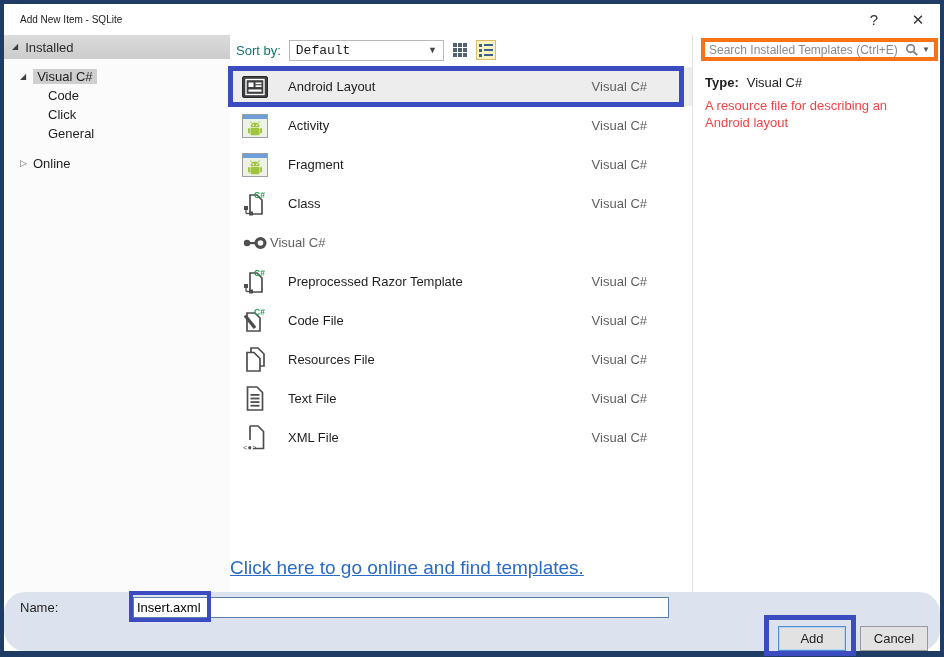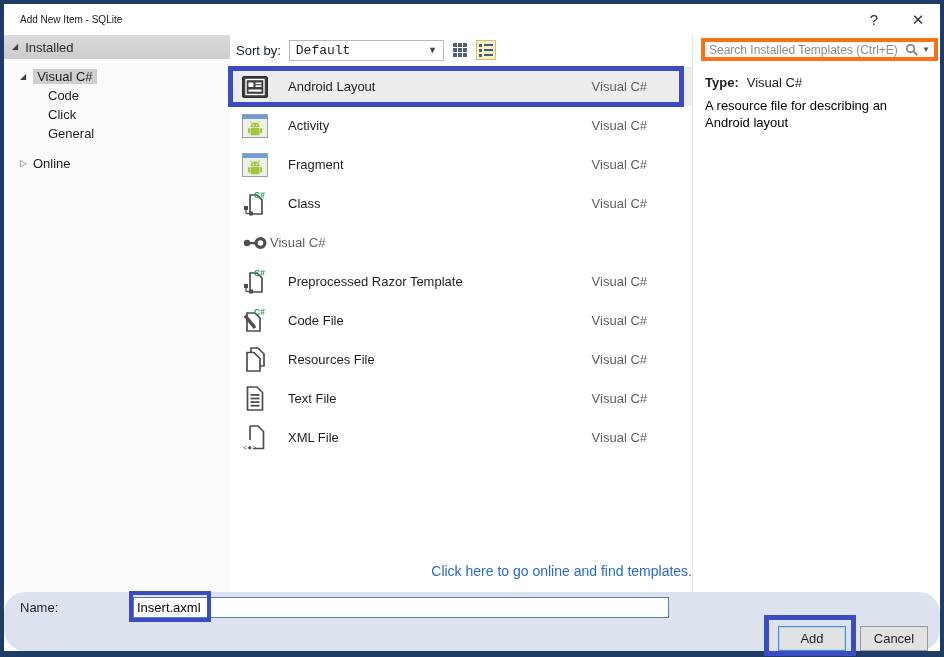--- a/index.html
+++ b/index.html
@@ -28,21 +28,21 @@
   .tri-exp { font-size:8px; color:#3f3f3f; margin-right:7px; line-height:1; }
   .tri-col { font-size:9px; color:#5f5f5f; margin-right:6px; line-height:1; }
   .tree { margin-top:8px; }
   .tnode { display:flex; align-items:center; height:19px; padding-left:16px; }
   .tnode .label.sel { background:#cfcfcf; padding:0 4px; }
   .tchild { height:19px; line-height:19px; padding-left:44px; }
   .online-node { display:flex; align-items:center; height:19px; padding-left:16px; margin-top:11px; }
   
   .center { position:absolute; left:226px; top:0; width:462px; height:557px; background:#fff; }
   .toolbar { height:30px; display:flex; align-items:center; padding-left:6px; }
-  .sortby { color:#0f172a; }
+  .sortby { color:#0f766e; }
   .dropdown {
     margin-left:8px; width:155px; height:21px; border:1px solid #b9b9b9; background:#fff;
     display:flex; align-items:center; padding:0 6px; cursor:default;
   }
   .dropdown .dval { flex:1;font-family:Liberation Mono, monospace; }
   .dropdown .caret { font-size:9px; color:#444; }
   .viewbtn { width:20px; height:20px; margin-left:6px; display:flex; align-items:center; justify-content:center; }
   .viewbtn.active { background:#fdf4c1; border:1px solid #d9bd6b; }
   .gridglyph { display:grid; grid-template-columns:repeat(3,4px); grid-gap:1px; }
   .gridglyph i { width:4px; height:4px; background:#51616f; }
@@ -51,38 +51,38 @@
   .listglyph .dot { width:3px; height:3px; background:#3c5f8c; }
   .listglyph .bar { width:9px; height:2px; background:#3c5f8c; }
   
   .list { margin-top:2px; }
   .row { height:39px; display:flex; align-items:center; }
   .row.selected { background:#ededee; }
   .ricon { width:30px; margin-left:10px; display:flex; justify-content:center; }
   .rname { margin-left:18px; flex:1; color:#1e1e1e; }
   .rlang { margin-right:45px; color:#5f5f5f; }
   .online-link {
-    position:absolute; left:0; right:0; bottom:13px; text-align:right;
-    color:#2a6bc5; font-size:14px; cursor:pointer;
+    position:absolute; left:0; right:0; bottom:13px; text-align:left;
+    color:#2a6bc5; text-decoration:underline; font-size:19px; cursor:pointer;
   }
   
   .right { position:absolute; left:688px; top:0; width:248px; height:557px; background:#fff; border-left:1px solid #e2e2e2; }
   .searchbox {
     position:absolute; left:8px; top:3px; width:237px; height:23px; border:4px solid #f97316;
     background:#fff; display:flex; align-items:center; padding:0 4px;
   }
   .searchbox input {
     flex:1; border:none; outline:none; font-family:"Liberation Sans",sans-serif;
     font-size:12px; color:#333; background:transparent;
   }
   .searchbox input::placeholder { color:#8b8b8b; }
   .search-caret { font-size:8px; color:#555; margin-left:3px; }
   .type-line { position:absolute; left:12px; top:40px; }
   .type-line b { margin-right:8px; }
-  .desc { position:absolute; left:12px; top:62px; width:228px; line-height:17px; color:#000000; }
+  .desc { position:absolute; left:12px; top:62px; width:228px; line-height:17px; color:#ef4444; }
   
   .footer { position:absolute; left:4px; top:592px; width:936px; height:59px; background:#dde3ee;border-radius:21px; }
   .name-label { position:absolute; left:16px; top:8px; color:#1e1e1e; }
   .name-input {
     position:absolute; left:129px; top:5px; width:536px; height:21px;
     border:1px solid #5c7fa8; background:#fff; padding:0 3px;
     font-family:"Liberation Sans",sans-serif; font-size:13px; color:#000; outline:none;
   }
   .btn {
     position:absolute; top:34px; width:68px; height:25px; background:#e2e2e2;

